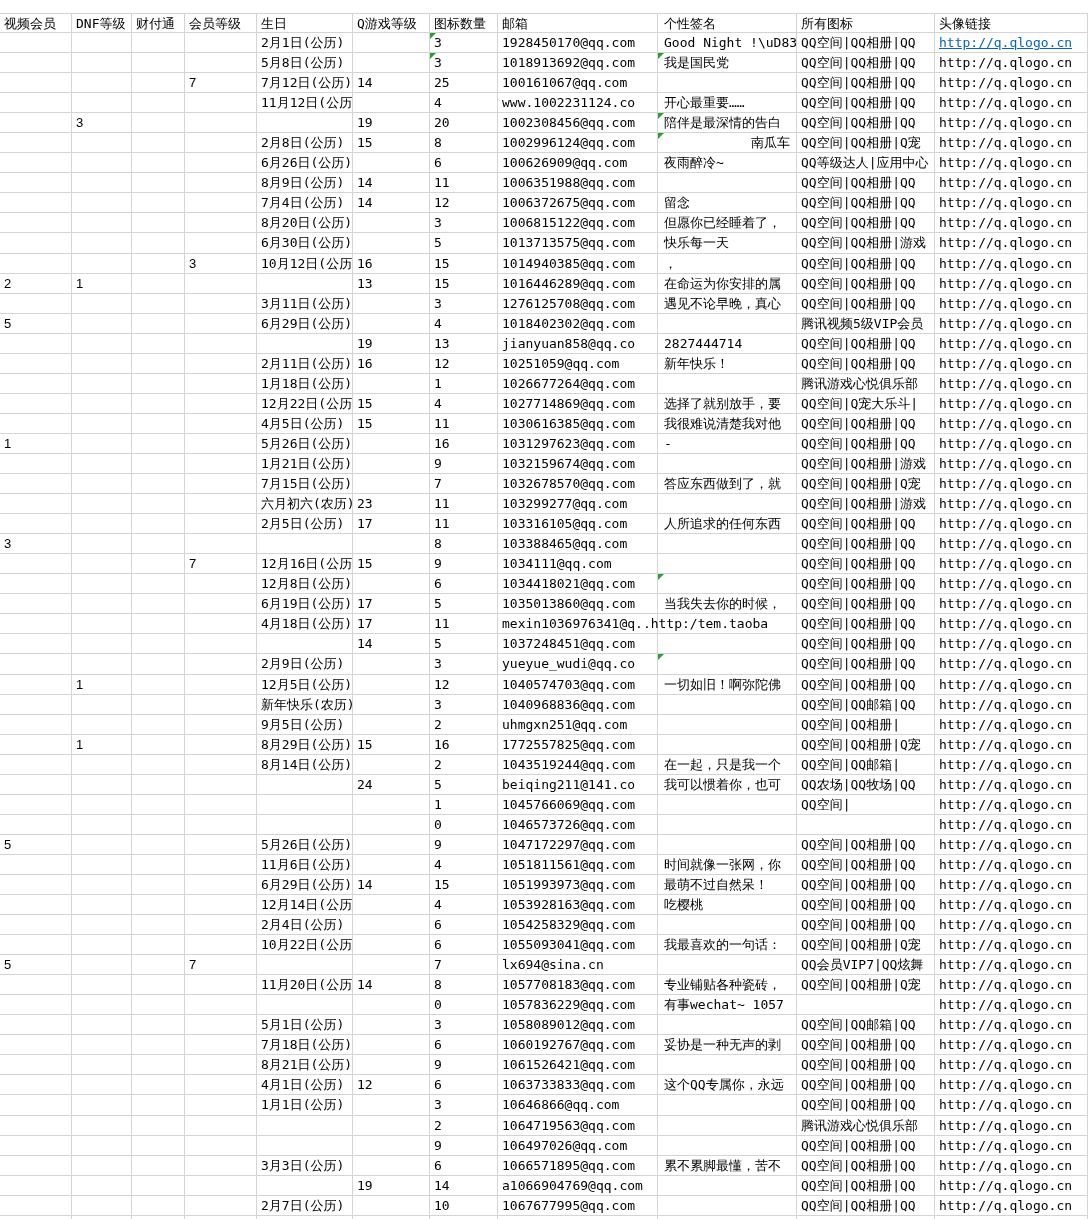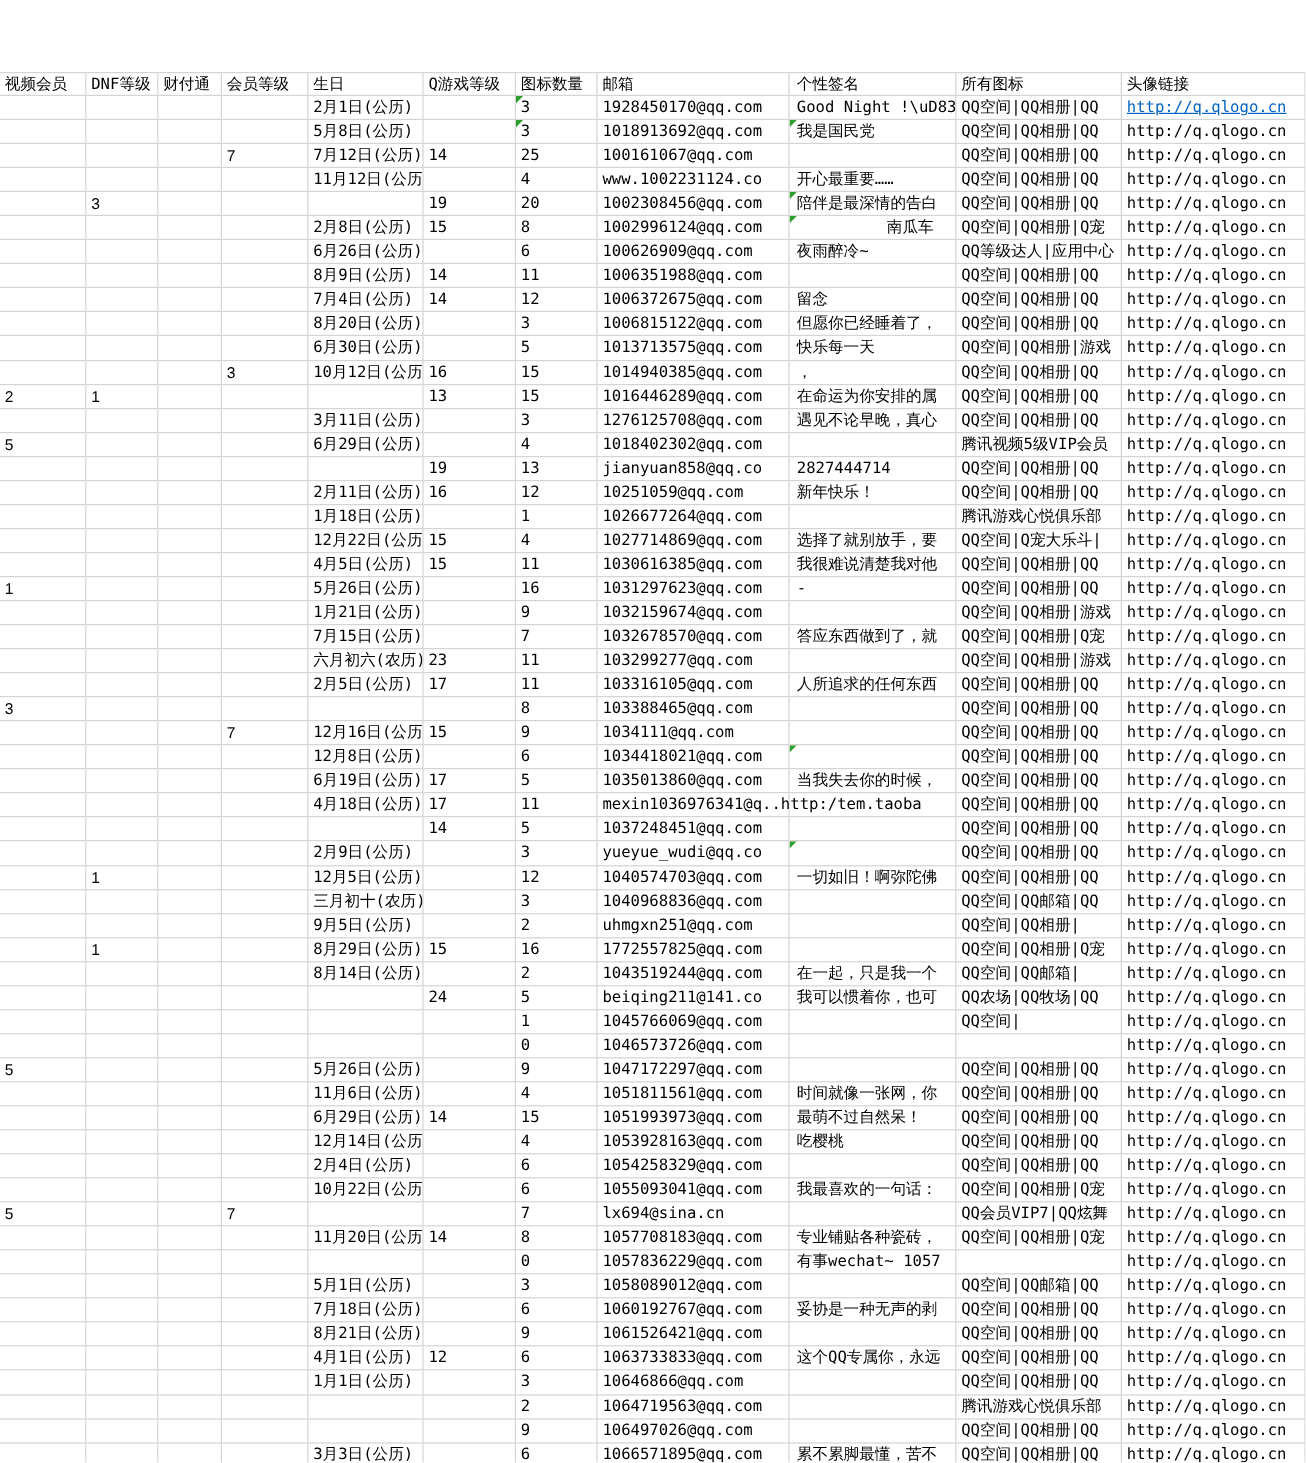--- a/index.html
+++ b/index.html
@@ -9,34 +9,34 @@
     font-size:13px; color:#000; cursor:default;
   }
   .top-strip{height:13px; background:#fff;}
   .row{display:flex; width:1088px;}
   .row.hdr .cell{border-top:1px solid #d4d4d4; font-size:13px;}
   .cell{
     position:relative; box-sizing:border-box; height:20.05px; line-height:19px;
     border-right:1px solid #d4d4d4; border-bottom:1px solid #d4d4d4;
     padding:0 2px 0 4px; white-space:nowrap; overflow:hidden; flex:none;
   }
-  .hdr .cell{height:20px;margin-top:47px;}
+  .hdr .cell{height:20px;}
   .c0{width:72px;  font-family:"Liberation Sans",sans-serif;}
   .c1{width:60px;  font-family:"Liberation Sans",sans-serif;}
   .c2{width:53px;  font-family:"Liberation Sans",sans-serif;}
   .c3{width:72px;  font-family:"Liberation Sans",sans-serif;}
   .c4{width:96px;}
   .c5{width:77px;}
   .c6{width:68px;}
   .c7{width:160px;}
   .c8{width:139px; padding-left:6px;}
   .c9{width:138px;}
   .c10{width:153px;}
   .hdr .c0,.hdr .c1,.hdr .c2,.hdr .c3{font-family:"DejaVu Sans Mono","Liberation Mono",monospace;}
-  .sig-right{text-align:right; padding-right:18px;}
+  .sig-right{text-align:right; padding-right:6px;}
   .email-overflow{overflow:visible; z-index:2;}
   .hyperlink{color:#0563c1; text-decoration:underline;}
   .tri{
     position:absolute; top:0; left:0; width:0; height:0;
     border-top:6px solid #2e9e2e; border-right:6px solid transparent;
   }
   .partial .cell{height:4px; border-bottom:none;}
 </style>
 </head>
 <body>
@@ -484,21 +484,21 @@
         <div class="cell c7"><span>1040574703@qq.com</span></div>
         <div class="cell c8"><span>一切如旧！啊弥陀佛</span></div>
         <div class="cell c9"><span>QQ空间|QQ相册|QQ</span></div>
         <div class="cell c10"><span>http://q.qlogo.cn</span></div>
       </div>
       <div class="row">
         <div class="cell c0"><span></span></div>
         <div class="cell c1"><span></span></div>
         <div class="cell c2"><span></span></div>
         <div class="cell c3"><span></span></div>
-        <div class="cell c4"><span>三月初十(农历)</span></div>
+        <div class="cell c4"><span>新年快乐(农历)</span></div>
         <div class="cell c5"><span></span></div>
         <div class="cell c6"><span>3</span></div>
         <div class="cell c7"><span>1040968836@qq.com</span></div>
         <div class="cell c8"><span></span></div>
         <div class="cell c9"><span>QQ空间|QQ邮箱|QQ</span></div>
         <div class="cell c10"><span>http://q.qlogo.cn</span></div>
       </div>
       <div class="row">
         <div class="cell c0"><span></span></div>
         <div class="cell c1"><span></span></div>

